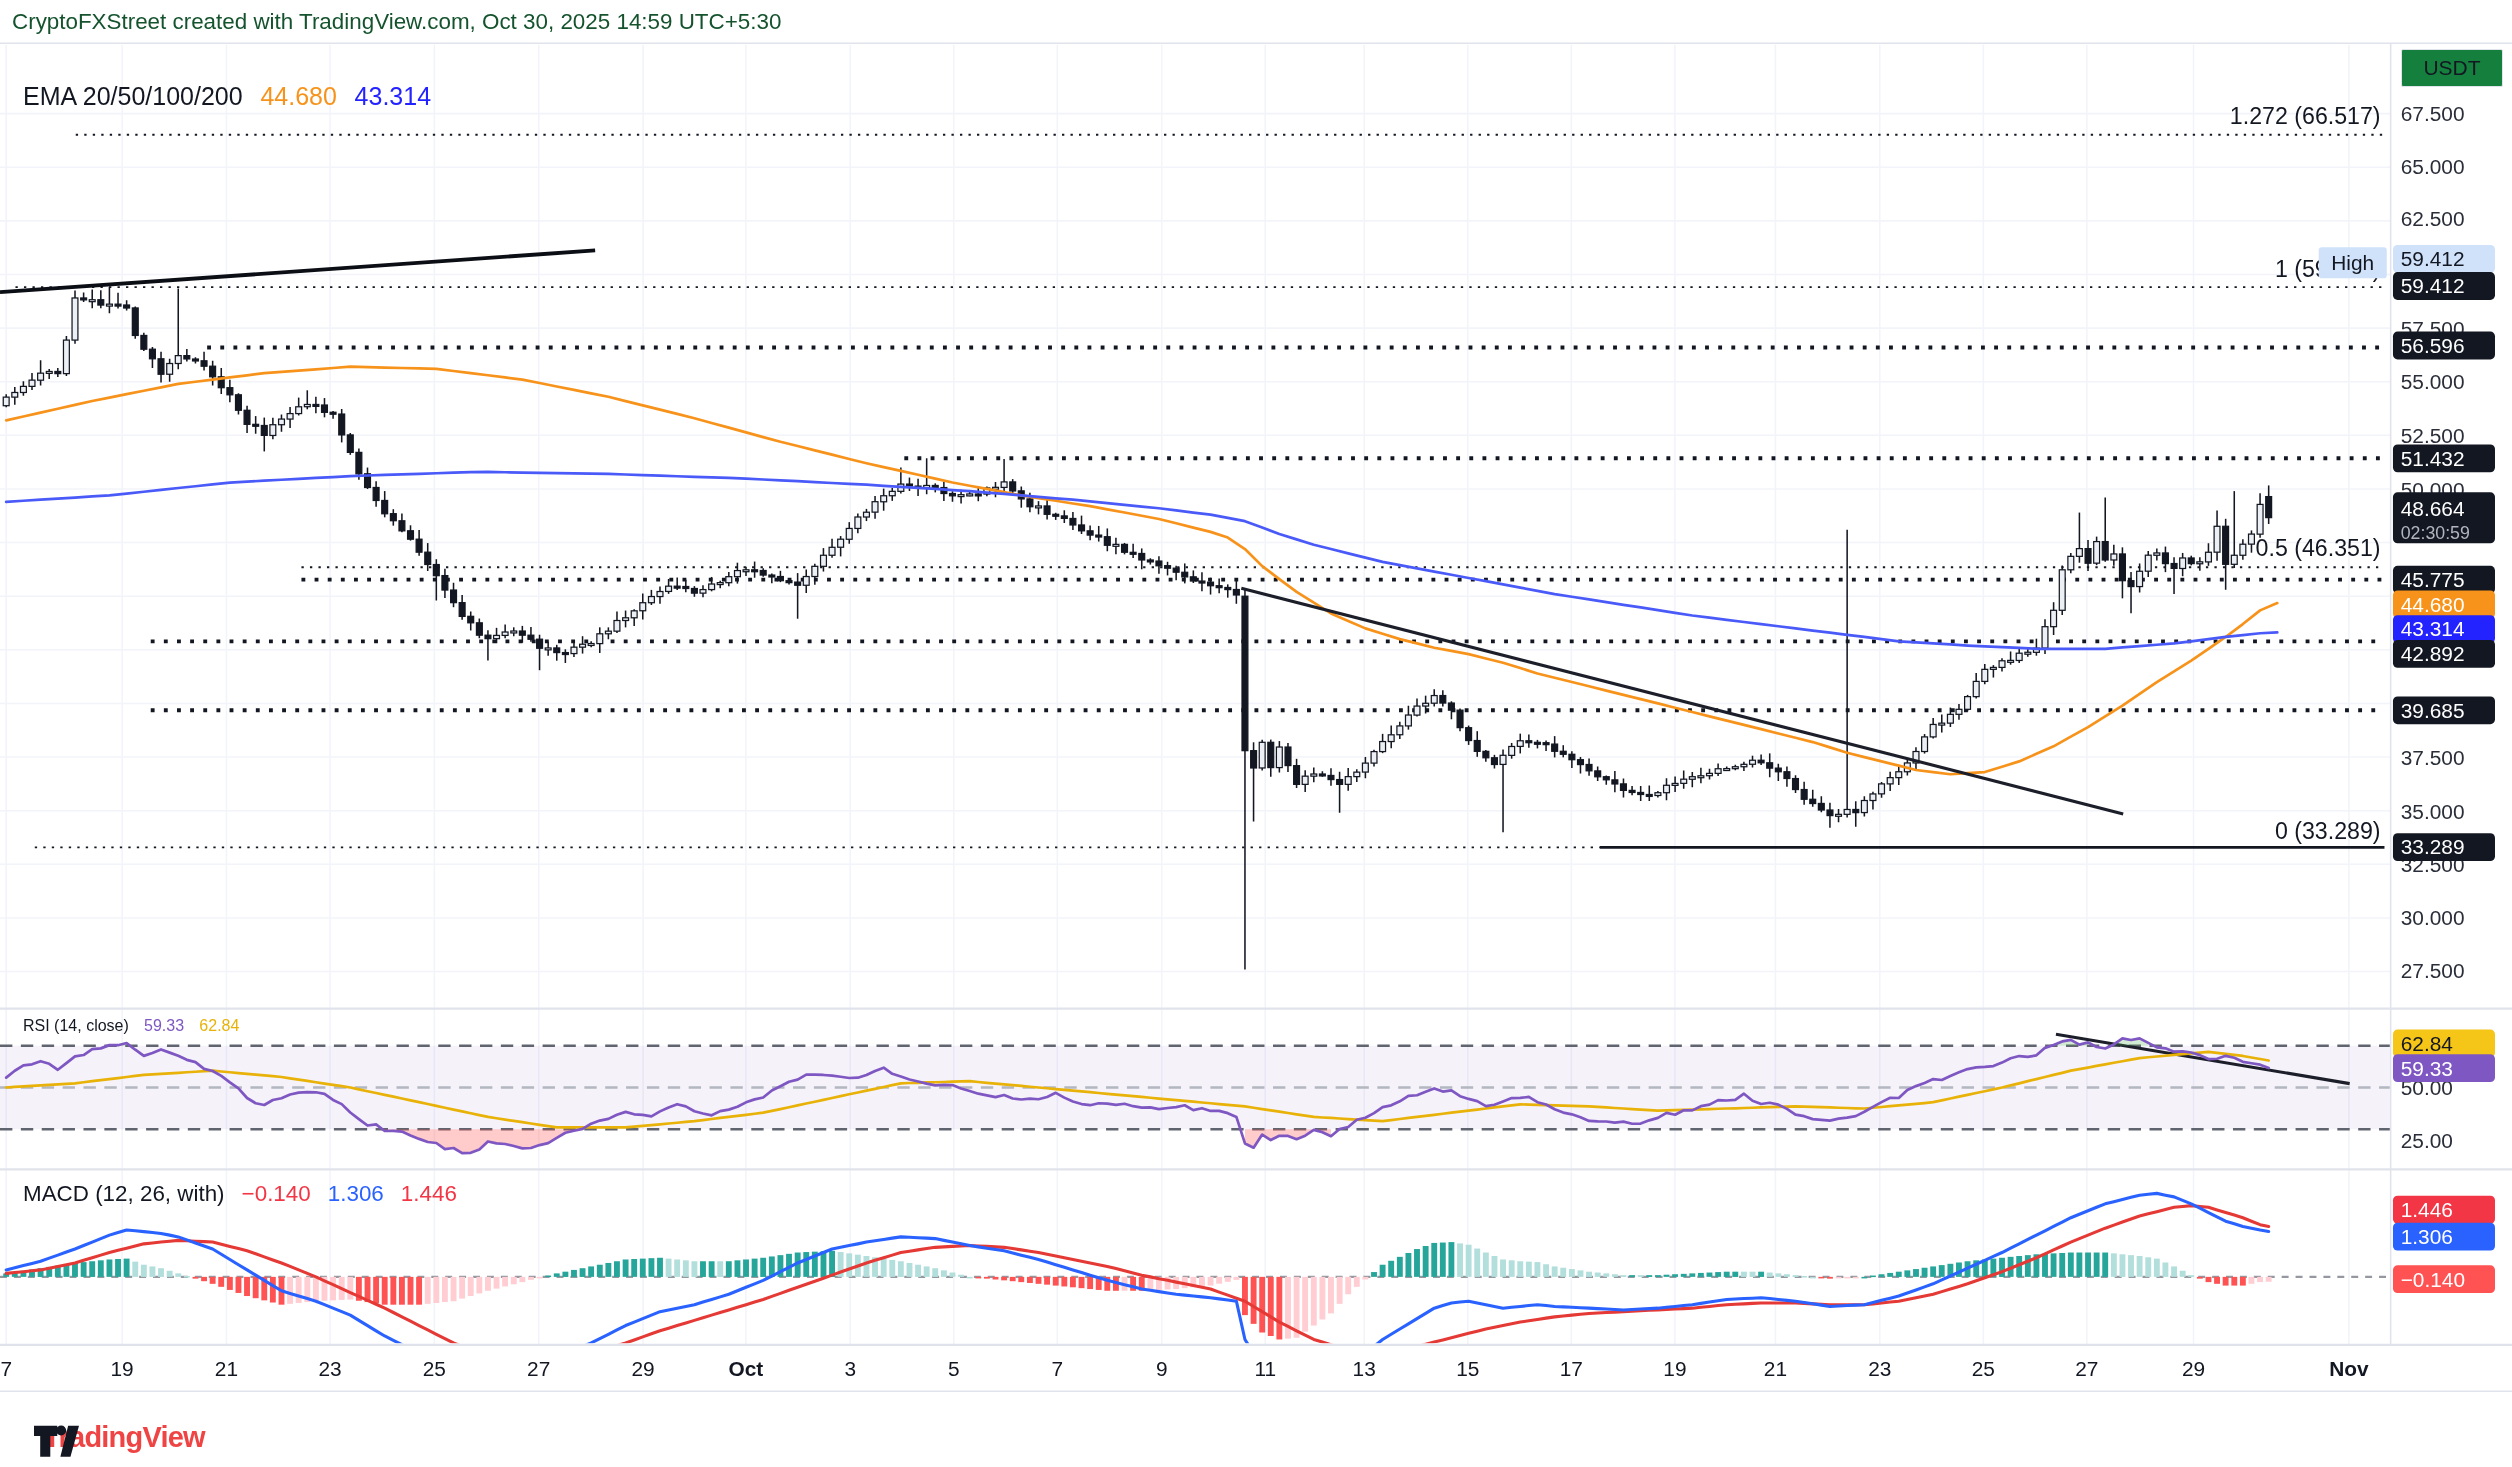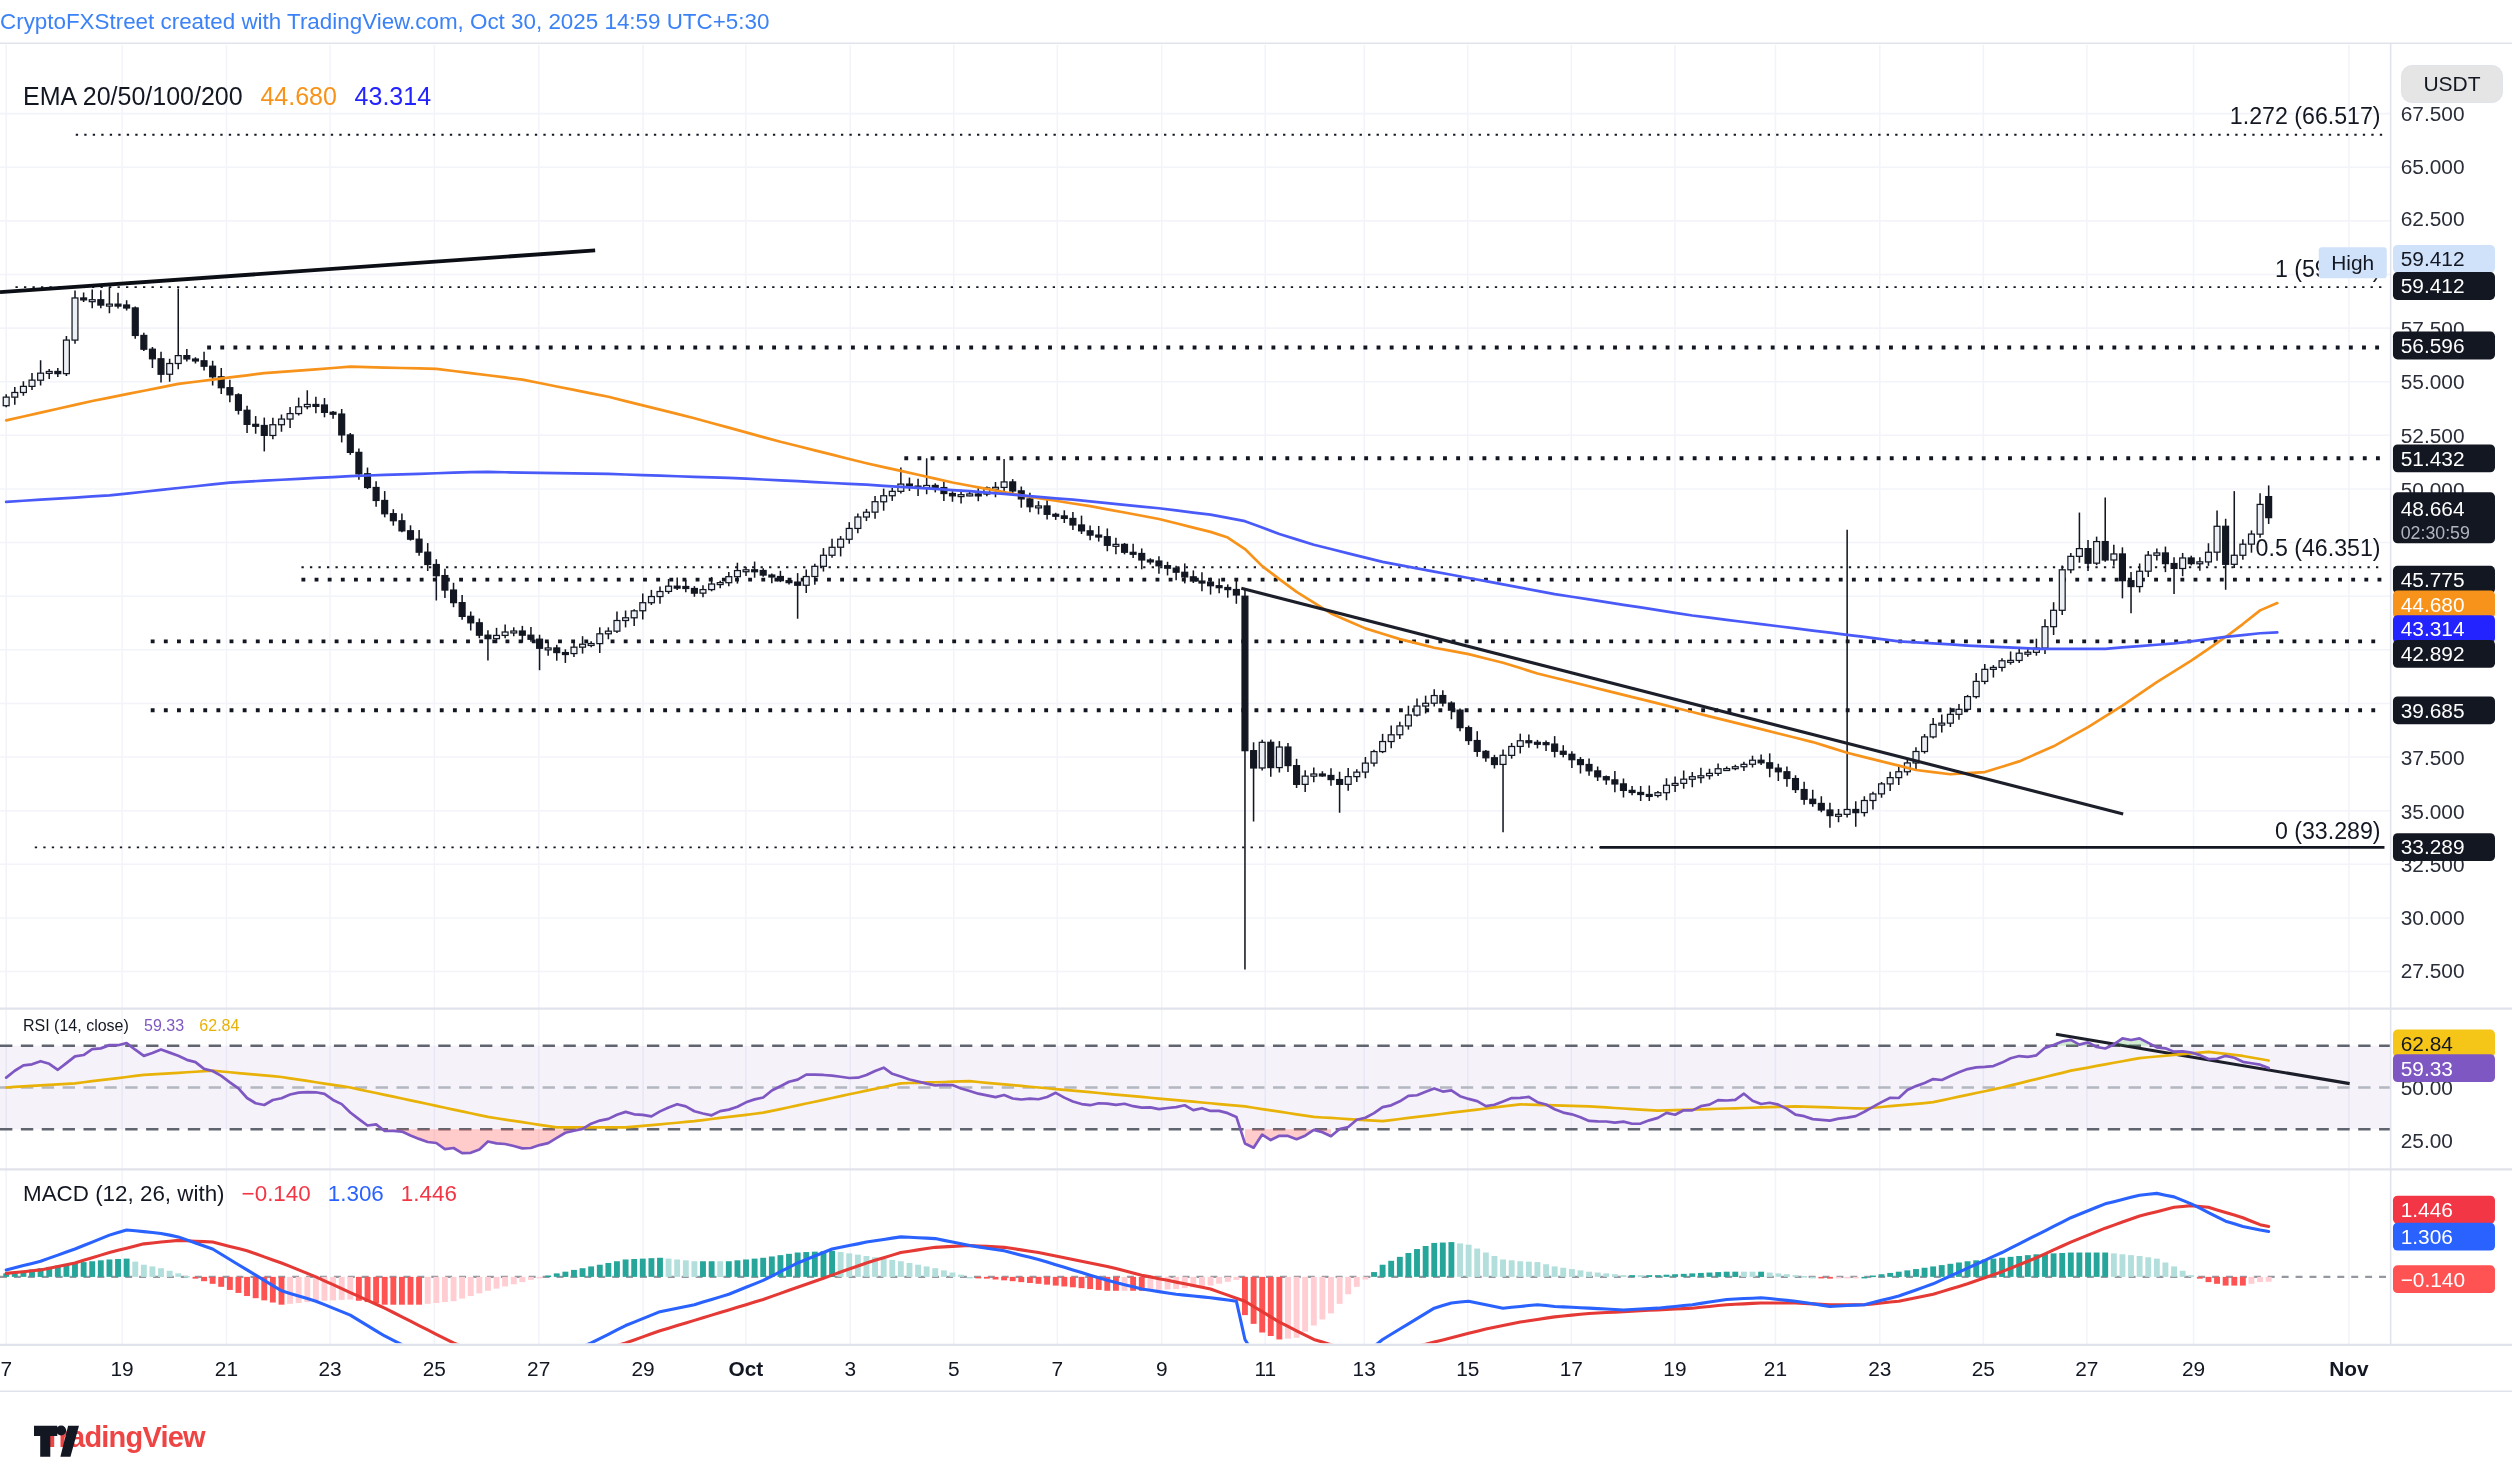--- a/index.html
+++ b/index.html
@@ -1,29 +1,29 @@
 <!DOCTYPE html>
 <html style="font-size:12.4px"><head>
 <meta charset="utf-8">
 <style>
   html,body{margin:0;padding:0;background:#ffffff;}
   body{width:2512px;height:1467px;position:relative;overflow:hidden;
        font-family:"Liberation Sans","DejaVu Sans",sans-serif;color:#131722;}
   #stage{position:absolute;left:0;top:0;width:2512px;height:1467px;}
   svg{position:absolute;left:0;top:0;}
-  .hdr{position:absolute;left:0;top:9.3px;font-size:22.4px;color:#3b82f6;white-space:nowrap;}
+  .hdr{position:absolute;left:12px;top:9.3px;font-size:22.4px;color:#14532d;white-space:nowrap;}
   .legend{position:absolute;left:23px;white-space:nowrap;z-index:5;}
   .legend span{margin-right:10.8px;}
   .lg1{top:53px;font-size:23px;}
   .lg2{top:82px;font-size:25px;}
   .lgRSI{top:1017px;font-size:16px;}
   .lgMACD{top:1181px;font-size:22.4px;}
   .usdt{position:absolute;left:2401px;top:49px;width:100px;height:36px;border:1.5px solid #e0e3eb;
-        border-radius:11px;display:flex;align-items:center;justify-content:center;
-        font-size:21px;color:#131722;background:#e5e5e5;z-index:6;margin-top:16px;}
+        border-radius:2px;display:flex;align-items:center;justify-content:center;
+        font-size:21px;color:#131722;background:#15803d;z-index:6;}
   .logo{position:absolute;left:34px;top:1421px;display:flex;align-items:center;z-index:6;}
   .logo-text{font-size:29px;font-weight:bold;color:#ef4444;letter-spacing:-0.8px;margin-left:9.3px;}
 </style>
 </head>
 <body>
 
 <div id="stage">
   <svg id="chart-svg" width="2512" height="1467" viewBox="0 0 3250 1898">
       <defs>
   <clipPath id="cpMain">

